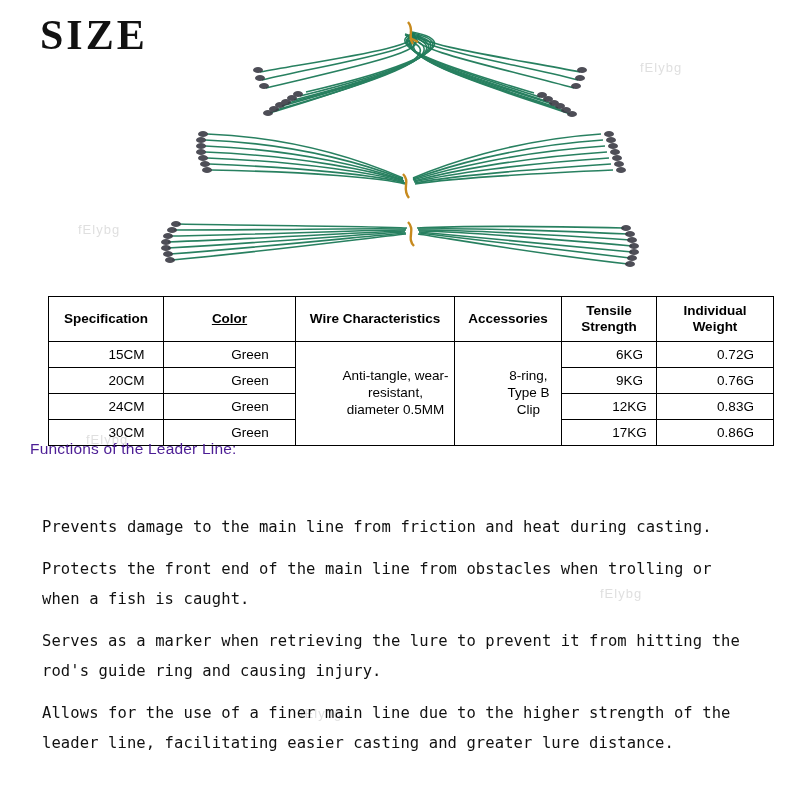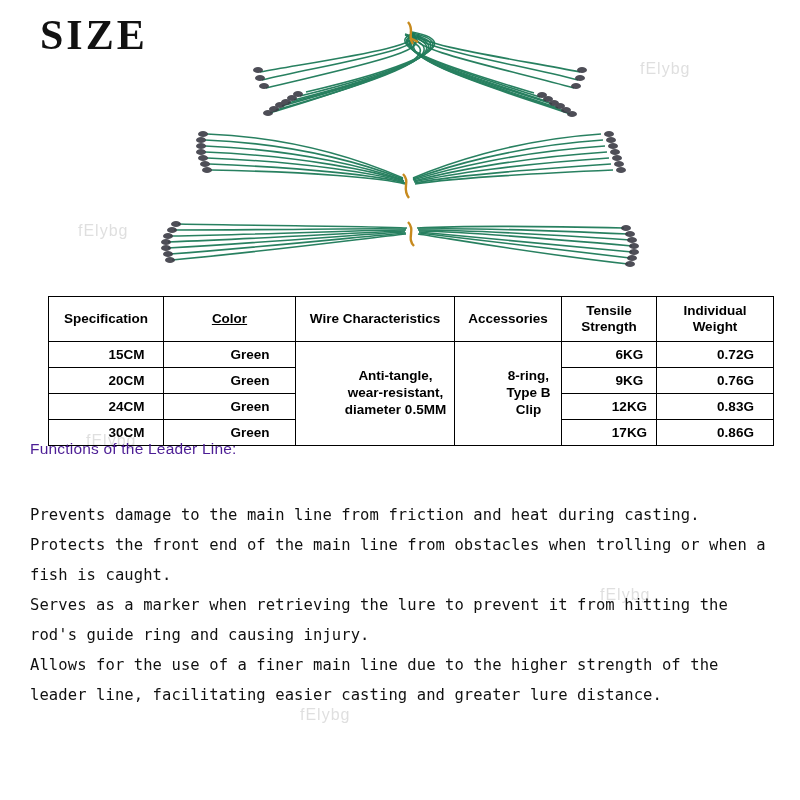--- a/index.html
+++ b/index.html
@@ -41,21 +41,21 @@
   .bundle {
     position: absolute;
   }
   .bundle svg {
     display: block;
   }
 
   .watermark {
     position: absolute;
     color: rgba(150,150,150,0.30);
-    font-size: 16px;
+    font-size: 13px;
     font-family: "Liberation Sans", sans-serif;
     letter-spacing: 1px;
     user-select: none;
   }
 
   
   .spec-table {
     position: absolute;
     left: 48px;
     top: 296px;
@@ -71,21 +71,21 @@
     color: #000;
     padding: 2px 3px;
   }
   .spec-table th {
     font-weight: bold;
     height: 40px;
     line-height: 1.15;
   }
   .spec-table td {
     height: 21px;
-    font-weight: bold;
+    font-weight: normal;
     padding-left: 44px;
   }
   .col-spec   { width: 108px; border-radius: 21px; }
   .col-color  { width: 125px; text-decoration: underline; }
   .col-wire   { width: 152px; }
   .col-acc    { width: 100px; margin-left: 24px; }
   .col-ten    { width: 88px; }
   .col-weight { width: 110px; margin-left: 25px; }
 
   .merged-cell {
@@ -108,21 +108,21 @@
     left: 30px;
     top: 500px;
     width: 740px;
     font-family: "DejaVu Sans Mono", monospace;
     font-size: 15.5px;
     color: #111;
     line-height: 30px;
     letter-spacing: 0.1px;
   }
   .func-list p {
-    margin: 0;
+    margin: 12px;
     padding: 0;
   }
 </style>
 </head>
 <body>
 
 <div class="size-title">SIZE</div>
 
 <div class="photo-area">
 

